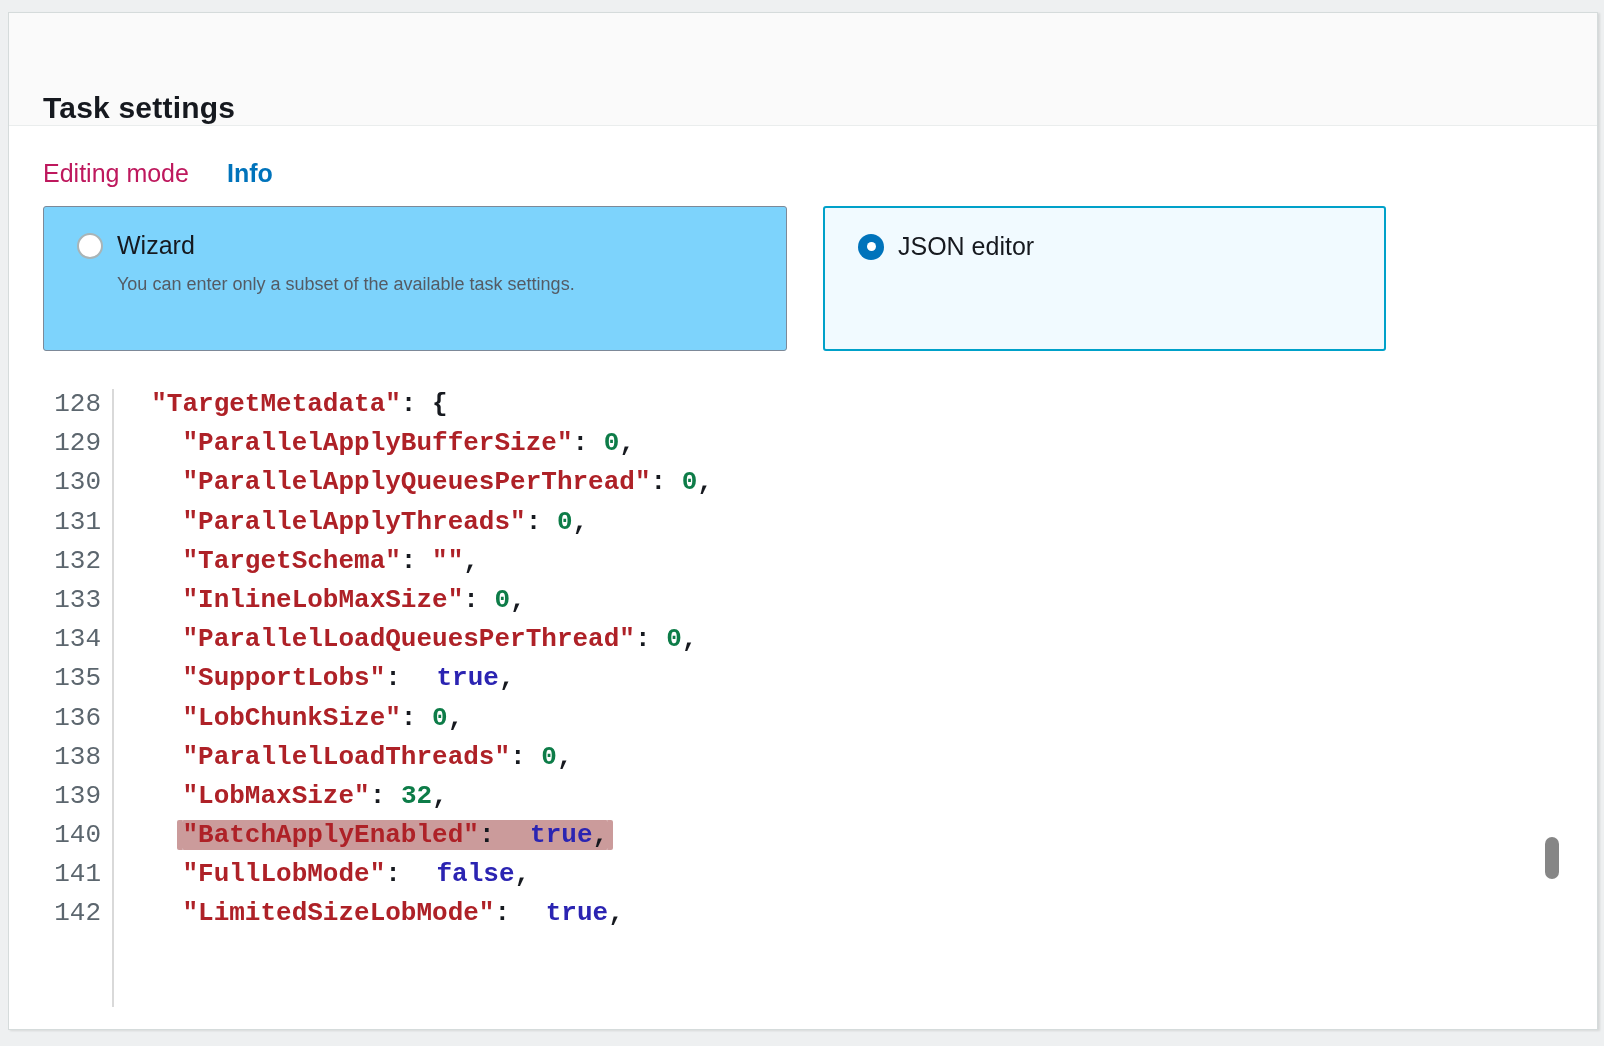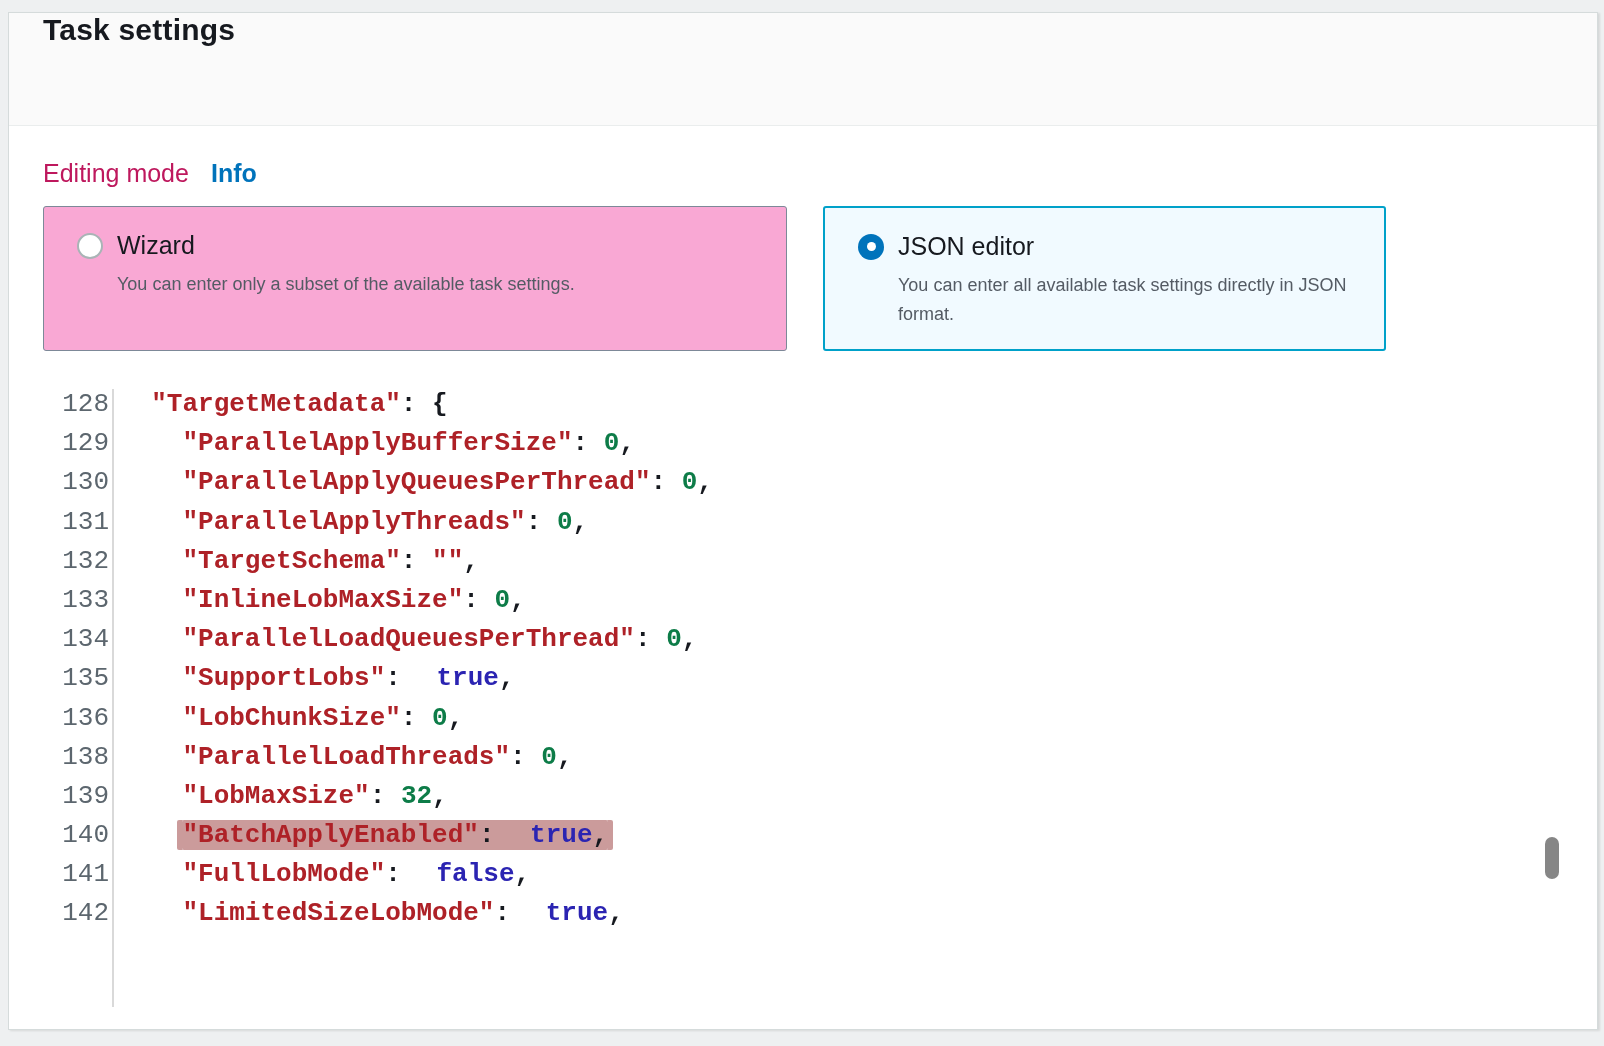--- a/index.html
+++ b/index.html
@@ -9,33 +9,33 @@
     font-family:"Liberation Sans",sans-serif;
     color:#16191f;overflow:hidden;
   }
   .panel{
     position:absolute;left:8px;top:12px;width:1590px;height:1018px;
     background:#ffffff;border:1px solid #d5dbdb;box-sizing:border-box;
     box-shadow:2px 1px 2px rgba(0,0,0,0.10);
   }
   .panel-header{
     height:113px;background:#fafafa;border-bottom:1px solid #eaeded;
-    display:flex;align-items:flex-start;padding:0 34px;box-sizing:border-box;
+    display:flex;align-items:flex-end;padding:0 34px;box-sizing:border-box;
   }
   .panel-title{font-size:30px;font-weight:700;color:#16191f;letter-spacing:0.2px;}
 
   .editing-row{position:absolute;left:34px;top:146px;font-size:25px;}
   .editing-label{color:#be185d;}
-  .info-link{color:#0073bb;font-weight:700;margin-left:22px;cursor:pointer;text-decoration:none;}
+  .info-link{color:#0073bb;font-weight:700;margin-left:38px;cursor:pointer;text-decoration:none;}
 
   .tile{
     position:absolute;top:193px;height:145px;box-sizing:border-box;
     border-radius:3px;padding:24px 28px 0 33px;cursor:pointer;
   }
-  .tile-wizard{left:34px;width:744px;background:#f9a8d4;border:1px solid #7d8998;}
+  .tile-wizard{left:34px;width:744px;background:#7dd3fc;border:1px solid #7d8998;}
   .tile-json{left:814px;width:563px;background:#f1faff;border:2px solid #00a1c9;}
 
   .tile-top{display:flex;align-items:center;}
   .radio{
     width:26px;height:26px;border-radius:50%;box-sizing:border-box;flex:none;
     background:#ffffff;border:2px solid #a9b4b6;
   }
   .radio.selected{
     background:#0073bb;border:none;position:relative;
   }
@@ -54,21 +54,21 @@
   }
   .editor::before{ 
     content:"";position:absolute;left:103px;top:4px;bottom:0;width:2px;background:#d9d9d9;
   }
   .code-line{
     display:flex;height:39.2px;line-height:39.2px;
     font-family:"Liberation Mono",monospace;font-size:26px;font-weight:700;
     white-space:pre;
   }
   .gutter-cell{
-    width:103px;box-sizing:border-box;padding-right:3px;text-align:right;flex:none;
+    width:103px;box-sizing:border-box;padding-right:11px;text-align:right;flex:none;
     color:#5c666e;font-weight:400;
   }
   .code-cell{padding-left:8px;}
   .tok-str{color:#ae2127;}
   .tok-pun{color:#16191f;}
   .tok-num{color:#0d7c48;}
   .tok-bool{color:#2b24b2;margin-left:20px;}
   .hl{
     background:#cb9b9b;border-radius:2px;
     box-shadow:5px 0 0 #cb9b9b,-5px 0 0 #cb9b9b;
@@ -97,21 +97,20 @@
       <span class="tile-label">Wizard</span>
     </div>
     <div class="tile-desc">You can enter only a subset of the available task settings.</div>
   </div>
 
   <div class="tile tile-json">
     <div class="tile-top">
       <span class="radio selected"></span>
       <span class="tile-label">JSON editor</span>
     </div>
-    <div class="tile-desc">You can enter all available task settings directly in JSON format.</div>
   </div>
 
   <div class="editor">
     <div id="code-lines">
         <div class="code-line"><div class="gutter-cell">128</div><div class="code-cell">  <span><span class="tok-str">"TargetMetadata"</span><span class="tok-pun">: {</span></span></div></div>
         <div class="code-line"><div class="gutter-cell">129</div><div class="code-cell">    <span><span class="tok-str">"ParallelApplyBufferSize"</span><span class="tok-pun">: </span><span class="tok-num">0</span><span class="tok-pun">,</span></span></div></div>
         <div class="code-line"><div class="gutter-cell">130</div><div class="code-cell">    <span><span class="tok-str">"ParallelApplyQueuesPerThread"</span><span class="tok-pun">: </span><span class="tok-num">0</span><span class="tok-pun">,</span></span></div></div>
         <div class="code-line"><div class="gutter-cell">131</div><div class="code-cell">    <span><span class="tok-str">"ParallelApplyThreads"</span><span class="tok-pun">: </span><span class="tok-num">0</span><span class="tok-pun">,</span></span></div></div>
         <div class="code-line"><div class="gutter-cell">132</div><div class="code-cell">    <span><span class="tok-str">"TargetSchema"</span><span class="tok-pun">: </span><span class="tok-str">""</span><span class="tok-pun">,</span></span></div></div>
         <div class="code-line"><div class="gutter-cell">133</div><div class="code-cell">    <span><span class="tok-str">"InlineLobMaxSize"</span><span class="tok-pun">: </span><span class="tok-num">0</span><span class="tok-pun">,</span></span></div></div>

